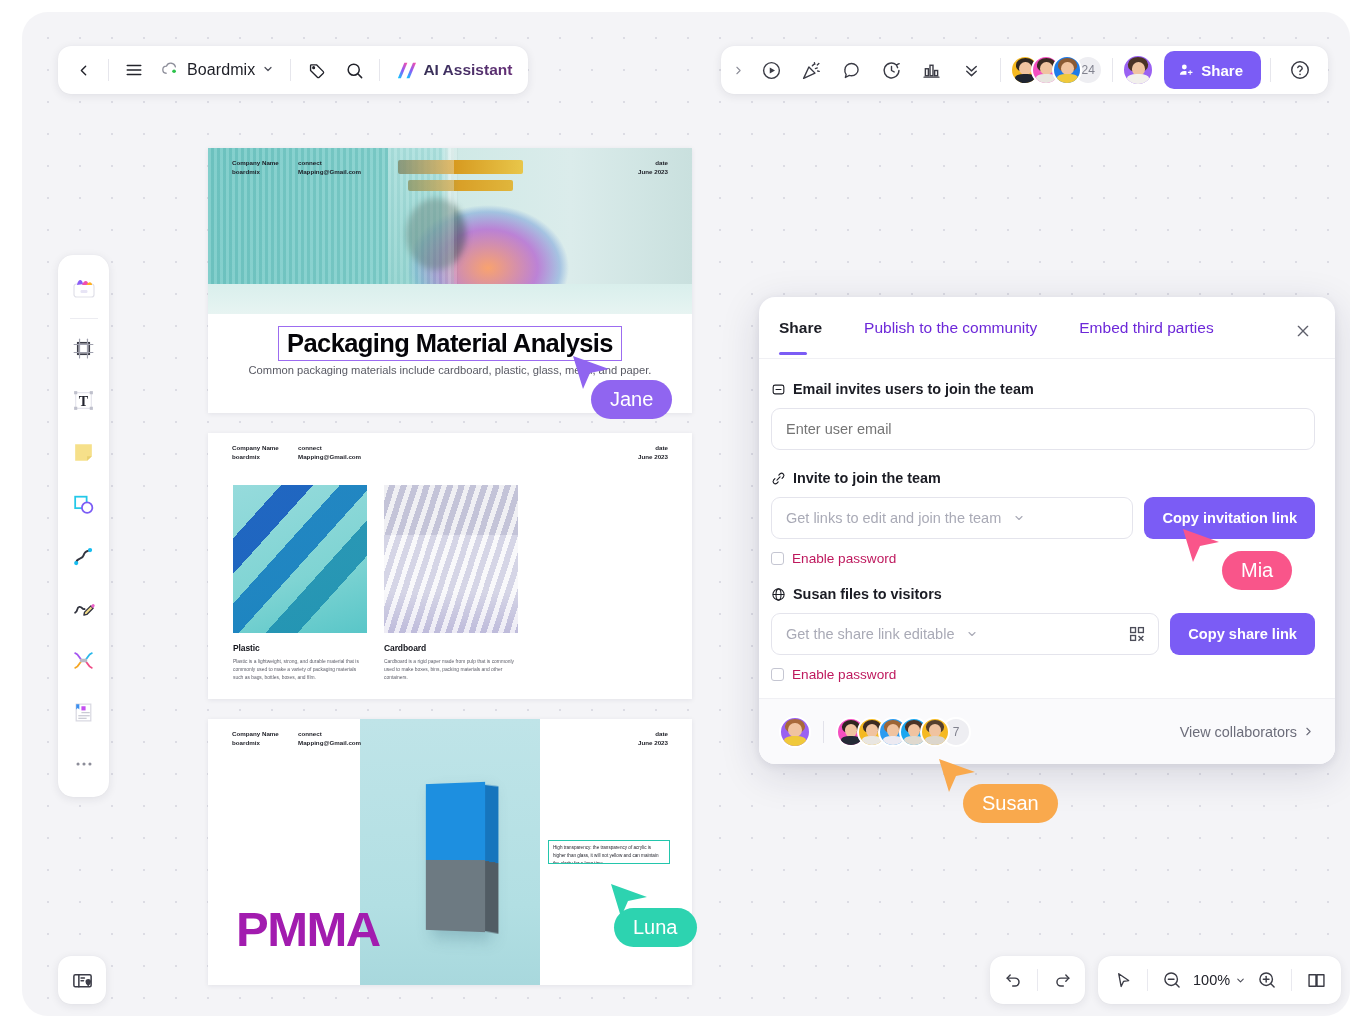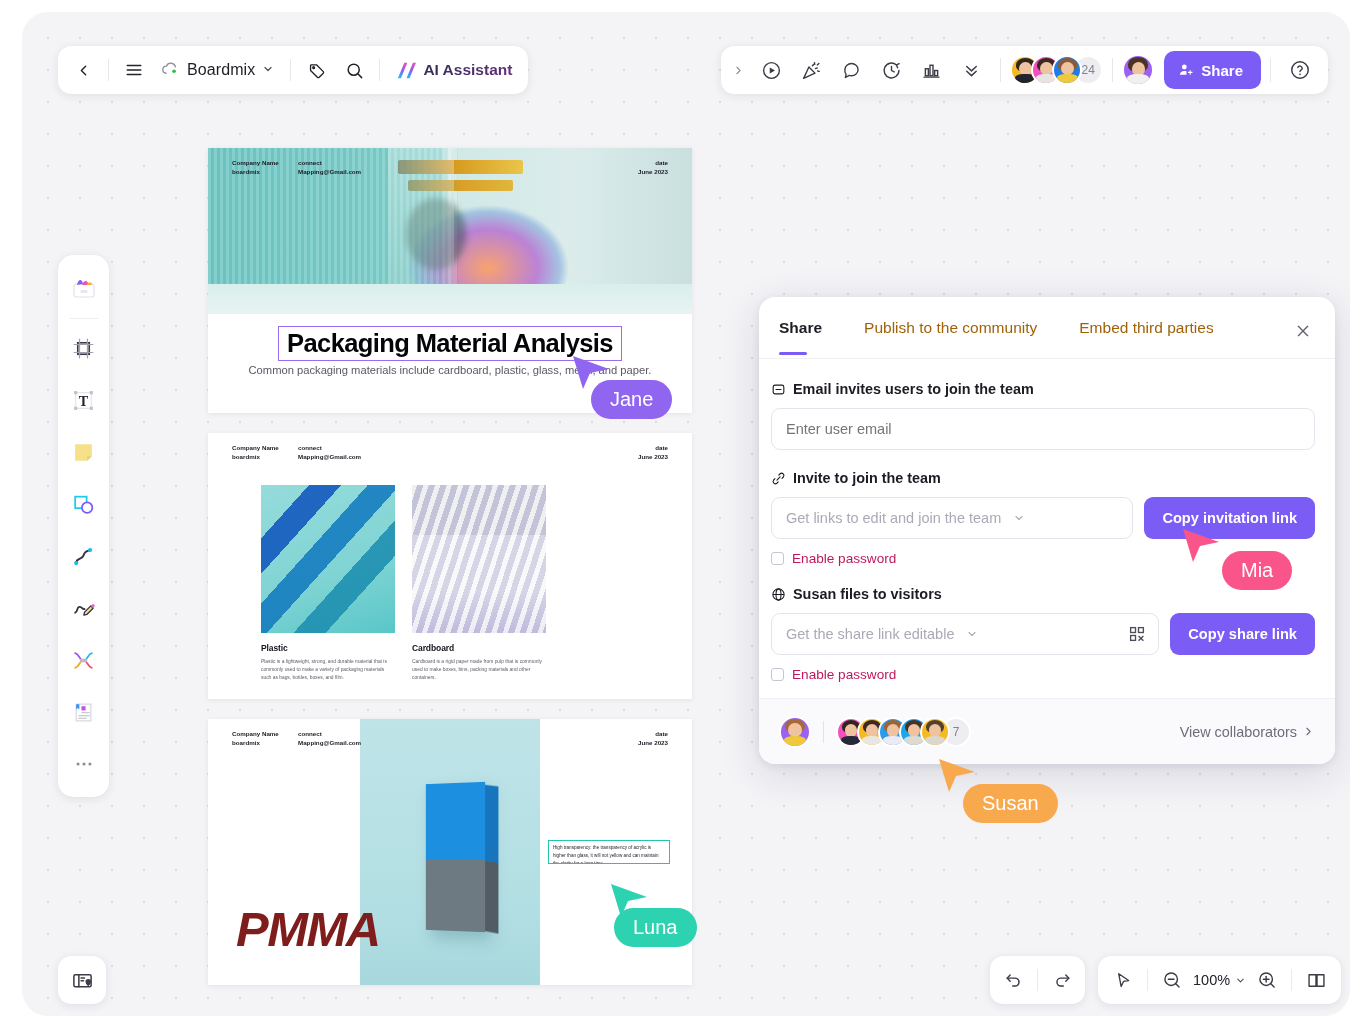--- a/index.html
+++ b/index.html
@@ -171,21 +171,21 @@
     display: inline-block; font-size: 25.5px; font-weight: 800; letter-spacing: -.6px;
     color: #050509; padding: 2px 8px; border: 1.3px solid #9c6cf0;
   }
   .s1-sub {
     position: absolute; left: 0; top: 216px; width: 484px; text-align: center;
     font-size: 11.2px; color: #585963;
   }
 
   
   #slide2 { left: 186px; top: 421px; width: 484px; height: 266px; }
-  .cards { position: absolute; left: 25px; top: 52px; display: flex; gap: 17px; margin-left: 28px; }
+  .cards { position: absolute; left: 25px; top: 52px; display: flex; gap: 17px; }
   .card { width: 134px; }
   .card-img { width: 134px; height: 148px; }
   .card-t { font-size: 8.5px; font-weight: 800; color: #14151c; margin-top: 10px; letter-spacing: -.1px; }
   .card-d { font-size: 4.9px; color: #5c5d68; line-height: 1.65; margin-top: 5px; }
   .img-plastic {
     background:
       linear-gradient(132deg, transparent 0 18%, rgba(20,90,190,.9) 18% 30%, transparent 30% 34%),
       linear-gradient(132deg, transparent 0 40%, rgba(15,120,190,.85) 40% 52%, transparent 52% 56%),
       linear-gradient(132deg, transparent 0 62%, rgba(25,140,175,.85) 62% 74%, transparent 74%),
       linear-gradient(160deg, #96dbdc, #7fd4d3 60%, #59c6c8);
@@ -216,41 +216,41 @@
     transform: perspective(300px) rotateY(-9deg);
     box-shadow: 6px 8px 14px rgba(40,90,110,.25);
   }
   .s3-block:after {
     content: ""; position: absolute; right: -13px; top: 4px; width: 13px; height: 144px;
     background: linear-gradient(180deg,#1675bd 0 52%, #515c64 52%);
     transform: skewY(9deg);
   }
   .s3-pmma {
     position: absolute; left: 28px; bottom: 28px;
-    font-size: 49px; font-weight: 800; letter-spacing: -1.5px; color: #7f1d1d; font-style: italic;
+    font-size: 49px; font-weight: 800; letter-spacing: -1.5px; color: #a21caf;
   }
   .s3-note {
     position: absolute; left: 340px; top: 121px; width: 122px; height: 24px;
     border: 1.2px solid #23c6ac; padding: 3px 4px; overflow: hidden;
     font-size: 4.6px; color: #1f2029; line-height: 1.75;
   }
 
   
   .share-dlg {
     position: absolute; left: 737px; top: 285px; width: 576px;
     background: #fff; border-radius: 16px;
     box-shadow: 0 10px 40px rgba(30,30,70,.14), 0 2px 8px rgba(30,30,70,.08);
     overflow: hidden;
   }
   .dlg-tabs {
     position: relative; display: flex; align-items: flex-start;
     padding: 22px 20px 0 20px; border-bottom: 1px solid #f0f0f4; height: 62px;
   }
   .dlg-tab {
-    font-size: 15.5px; color: #a16207; margin-right: 42px; cursor: pointer;
+    font-size: 15.5px; color: #6d28d9; margin-right: 42px; cursor: pointer;
     position: relative; padding-bottom: 18px;
   }
   .dlg-tab.active { color: #1b1c24; font-weight: 700; }
   .dlg-tab.active:after {
     content: ""; position: absolute; left: 0; bottom: 0; width: 28px; height: 3px;
     border-radius: 2px; background: #7b5cf5;
   }
   .dlg-close {
     position: absolute; right: 20px; top: 22px; width: 24px; height: 24px;
     display: flex; align-items: center; justify-content: center; cursor: pointer; color: #5f606c;

